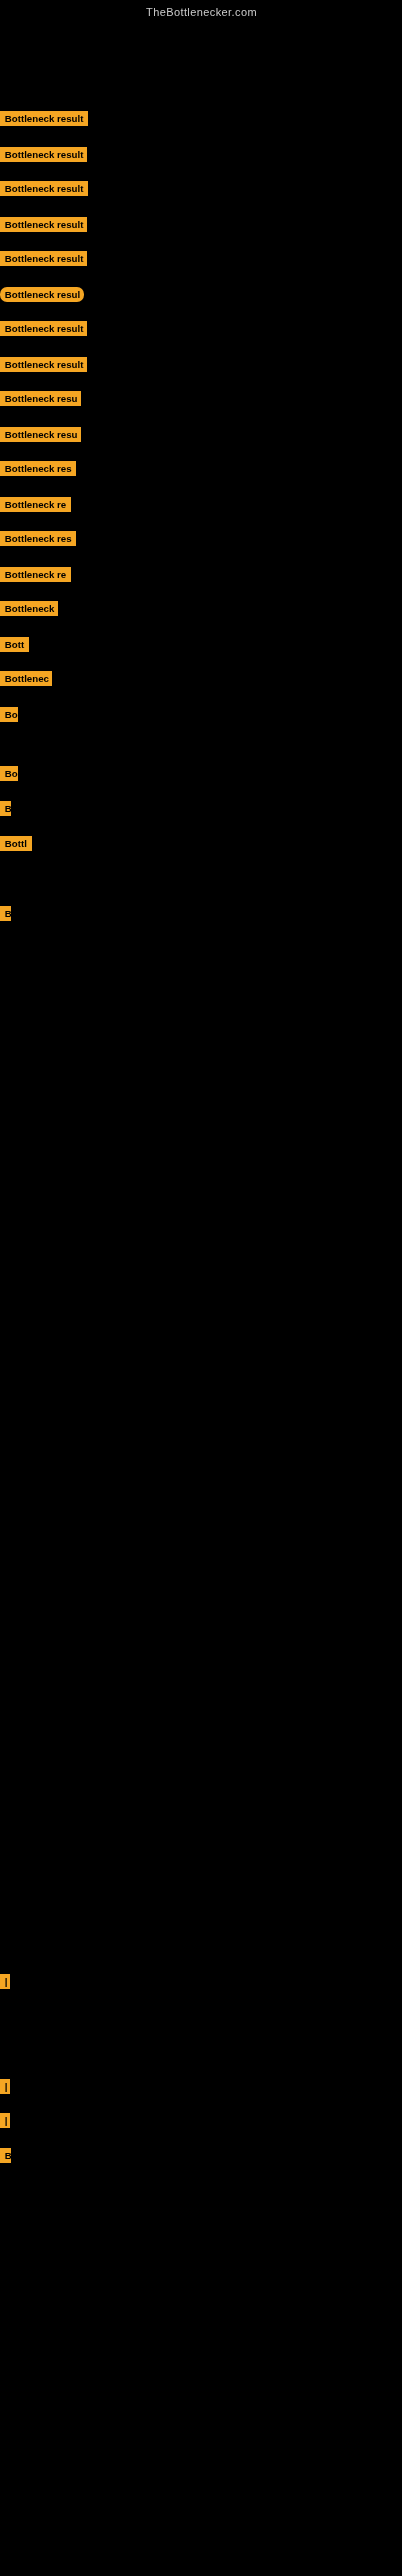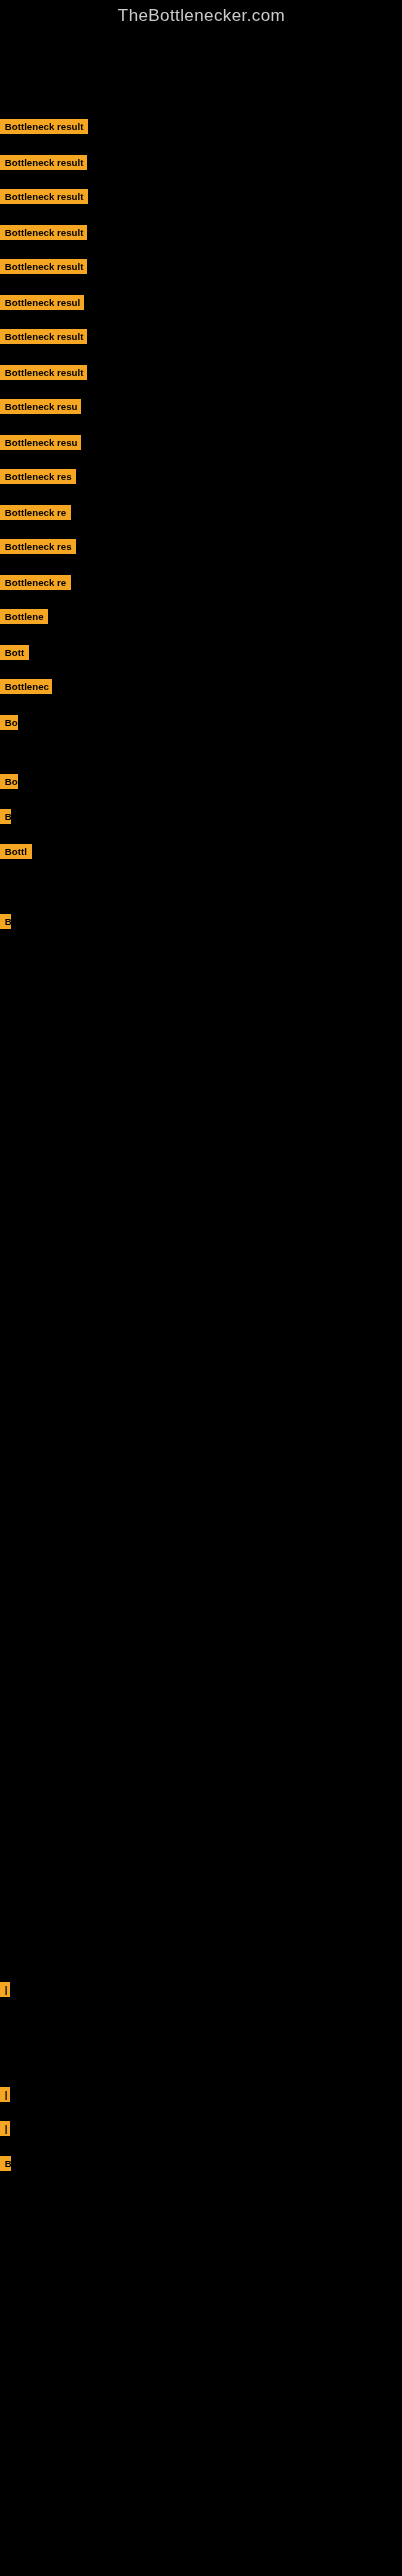--- a/index.html
+++ b/index.html
@@ -9,21 +9,21 @@
     }
     body {
       background-color: #000000;
       width: 403px;
       min-height: 2576px;
       font-family: Arial, sans-serif;
       position: relative;
     }
     .site-title {
       color: #cccccc;
-      font-size: 17px;
+      font-size: 11px;
       text-align: center;
       padding: 6.4px 0 3.2px 0;
       letter-spacing: 0.4px;
     }
     .bottleneck-badge {
       background-color: #f5a623;
       color: #000000;
       font-size: 9.7px;
       font-weight: bold;
       padding: 2.4px 4.8px;
@@ -39,30 +39,30 @@
 <body>
 
 <div class="site-title">TheBottlenecker.com</div>
 
 <div id="badges-container" style="position:relative; width:403px; height:2576px;">
 <div class="bottleneck-badge" style="top: 45px; max-width: 89px;">Bottleneck result</div>
     <div class="bottleneck-badge" style="top: 81px; max-width: 87px;">Bottleneck result</div>
     <div class="bottleneck-badge" style="top: 115px; max-width: 89px;">Bottleneck result</div>
     <div class="bottleneck-badge" style="top: 151px; max-width: 87px;">Bottleneck result</div>
     <div class="bottleneck-badge" style="top: 185px; max-width: 87px;">Bottleneck result</div>
-    <div class="bottleneck-badge" style="top: 221px; max-width: 84px;">Bottleneck resul</div>
+    <div class="bottleneck-badge" style="top: 221px; max-width: 84px; border-radius: 7px;">Bottleneck resul</div>
     <div class="bottleneck-badge" style="top: 255px; max-width: 87px;">Bottleneck result</div>
     <div class="bottleneck-badge" style="top: 291px; max-width: 87px;">Bottleneck result</div>
     <div class="bottleneck-badge" style="top: 325px; max-width: 81px;">Bottleneck resu</div>
     <div class="bottleneck-badge" style="top: 361px; max-width: 81px;">Bottleneck resu</div>
     <div class="bottleneck-badge" style="top: 395px; max-width: 76px;">Bottleneck res</div>
     <div class="bottleneck-badge" style="top: 431px; max-width: 72px;">Bottleneck re</div>
     <div class="bottleneck-badge" style="top: 465px; max-width: 76px;">Bottleneck res</div>
     <div class="bottleneck-badge" style="top: 501px; max-width: 71px;">Bottleneck re</div>
-    <div class="bottleneck-badge" style="top: 535px; max-width: 58px;">Bottlene</div>
+    <div class="bottleneck-badge" style="top: 535px; max-width: 58px;">Bottleneck</div>
     <div class="bottleneck-badge" style="top: 571px; max-width: 31px;">Bott</div>
     <div class="bottleneck-badge" style="top: 605px; max-width: 52px;">Bottlenec</div>
     <div class="bottleneck-badge" style="top: 641px; max-width: 17.7px;">Bo</div>
     <div class="bottleneck-badge" style="top: 700px; max-width: 17.7px;">Bo</div>
     <div class="bottleneck-badge" style="top: 735px; max-width: 11.3px;">B</div>
     <div class="bottleneck-badge" style="top: 770px; max-width: 36px;">Bottl</div>
     <div class="bottleneck-badge" style="top: 840px; max-width: 11.3px;">B</div>
     <div class="bottleneck-badge" style="top: 1908px; max-width: 4.8px;">|</div>
     <div class="bottleneck-badge" style="top: 2013px; max-width: 4.8px;">|</div>
     <div class="bottleneck-badge" style="top: 2047px; max-width: 4.8px;">|</div>

